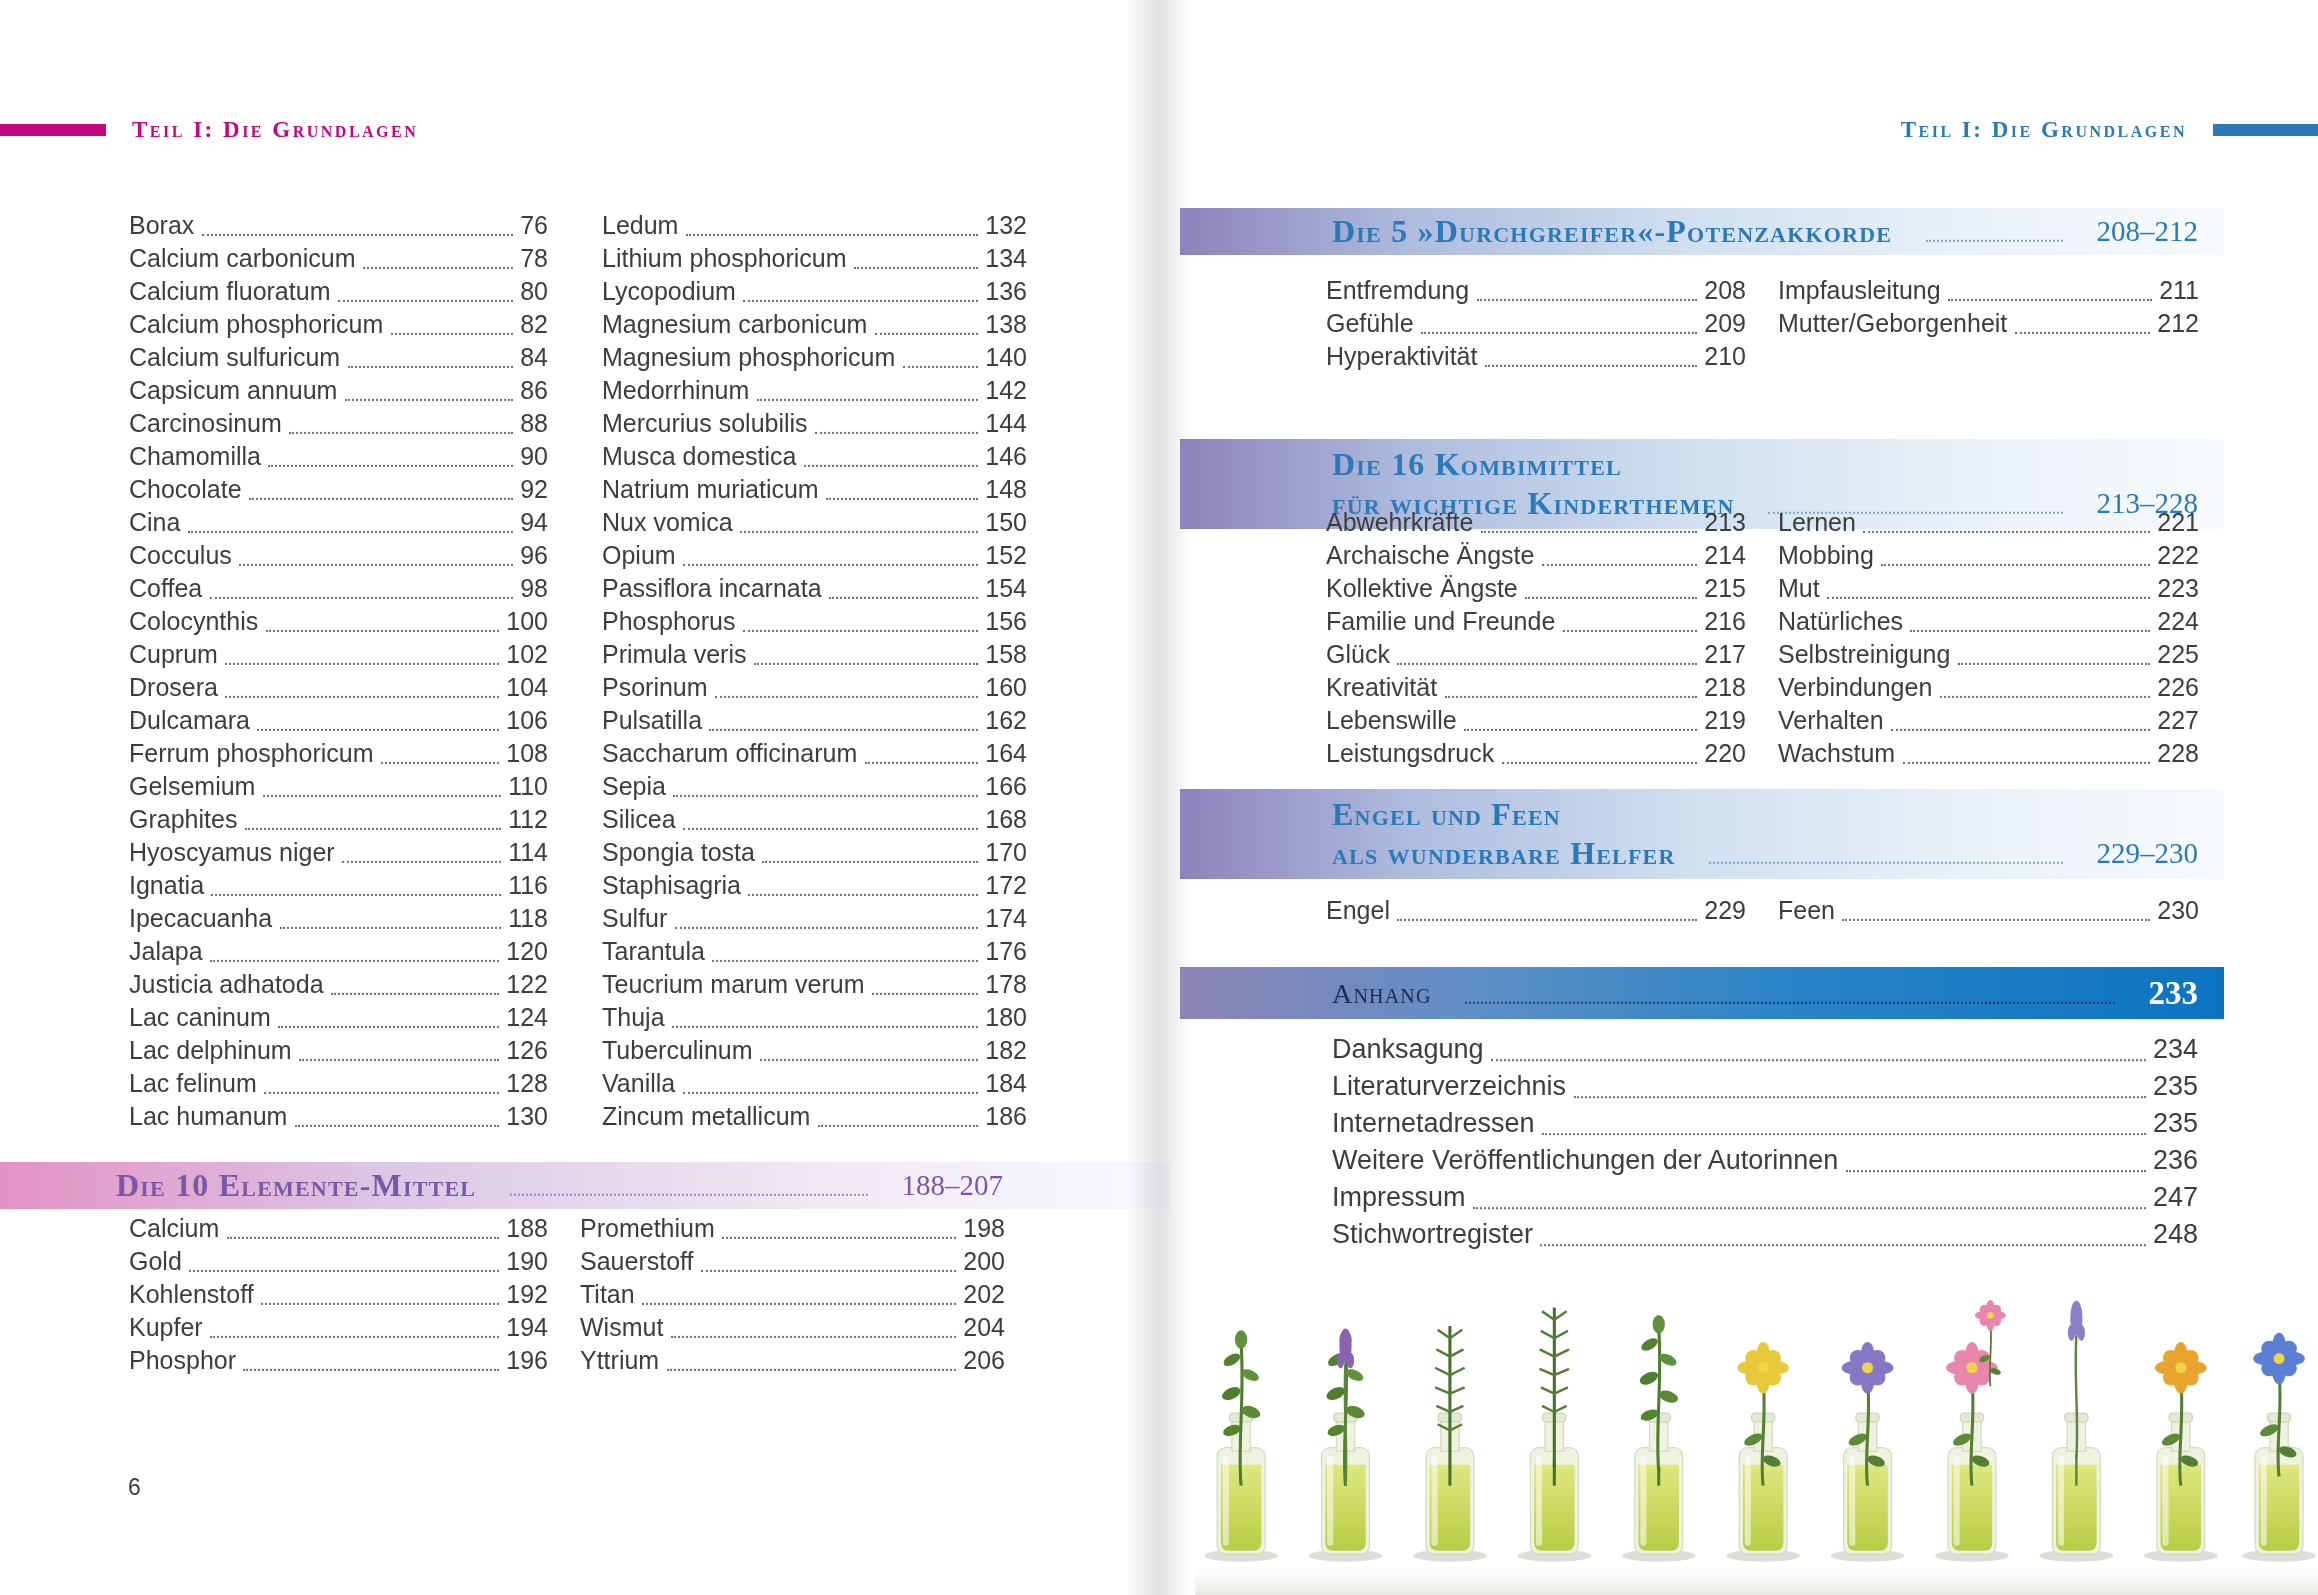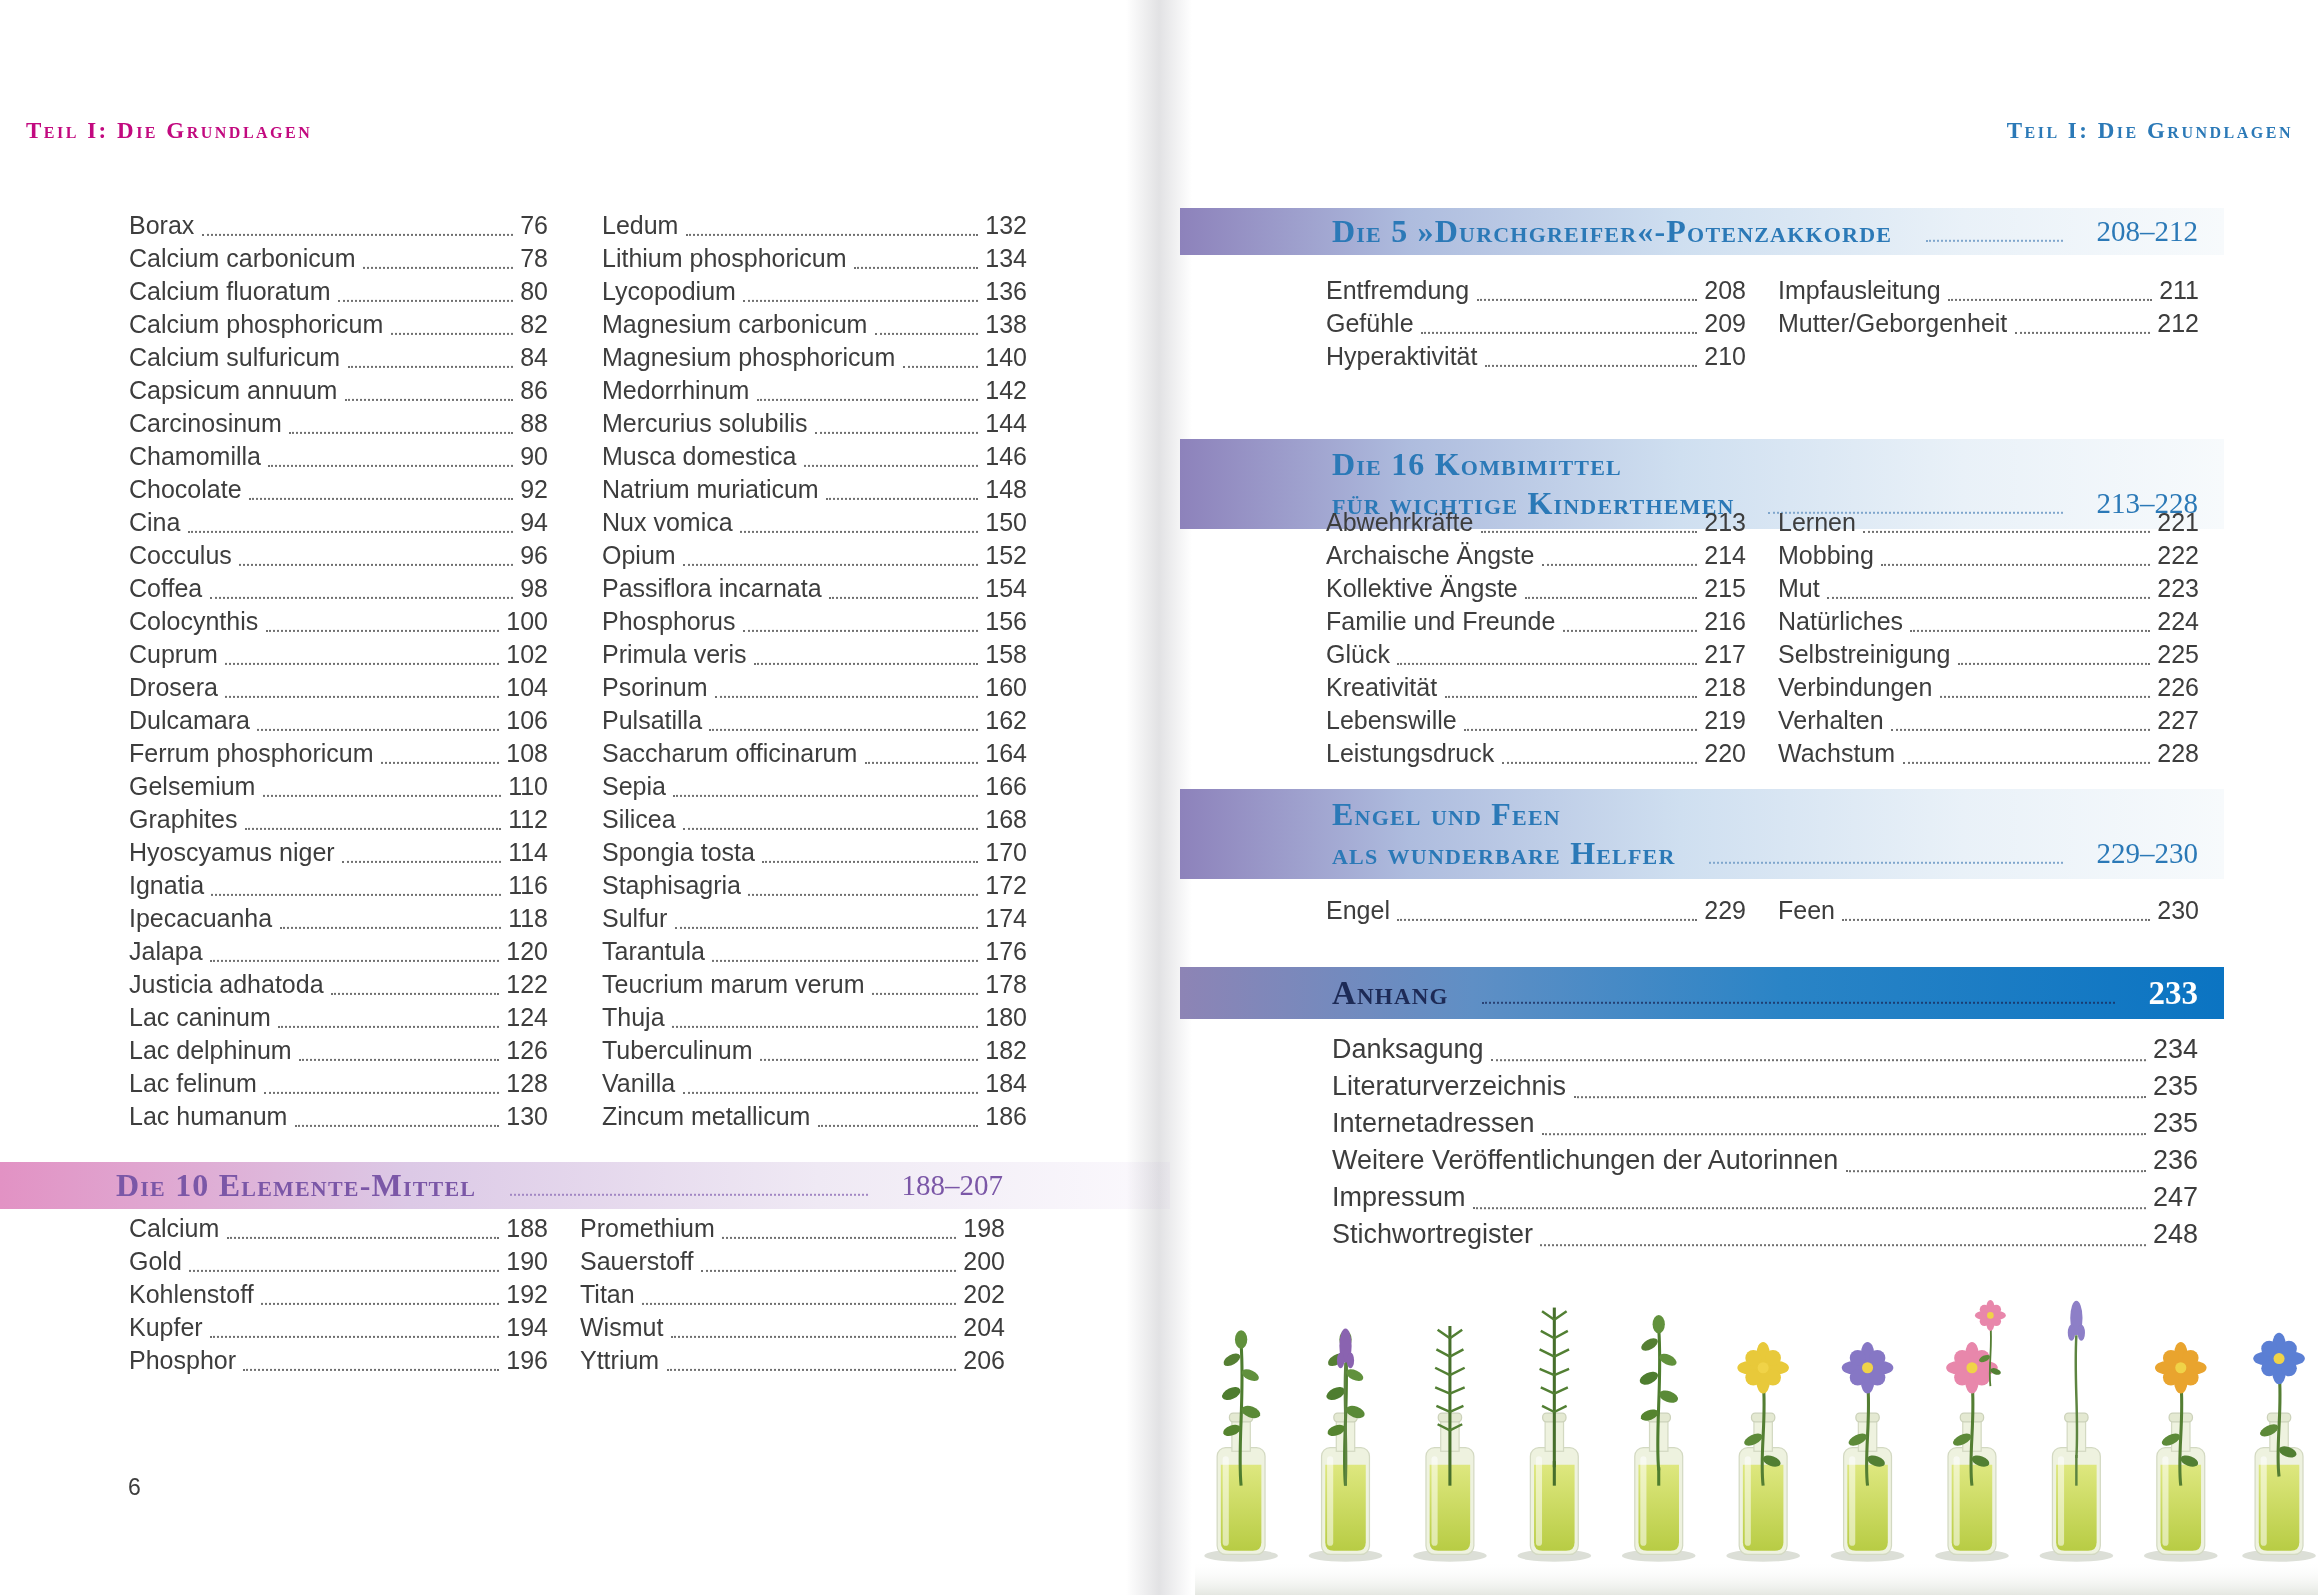--- a/index.html
+++ b/index.html
@@ -6,21 +6,21 @@
   html,body { background:#ffffff; }
   .spread {
     position:relative; width:2319px; height:1595px; background:#ffffff;
     font-family:"Liberation Sans", sans-serif; color:var(--text,#3d3d3d); overflow:hidden;
   }
   .gutter {
     position:absolute; left:1126px; top:0; width:66px; height:1595px; pointer-events:none;
     background:linear-gradient(90deg, rgba(110,110,120,0) 0%, rgba(110,110,120,0.20) 50%, rgba(110,110,120,0) 100%);
   }
   
-  .page-header { position:absolute; top:118px; display:flex; align-items:center; height:24.6px;flex-direction:column; }
+  .page-header { position:absolute; top:118px; display:flex; align-items:center; height:24.6px; }
   .header-left { left:0; }
   .header-right { right:0; }
   .header-bar { width:106px; height:12.3px; }
   .bar-magenta { background:var(--magenta,#c2097f); }
   .bar-blue { background:var(--header-blue,#2b79b7); }
   .header-text {
     font-family:"Liberation Serif", serif; font-variant:small-caps;
     font-size:23px; letter-spacing:2.5px; font-weight:600; white-space:nowrap;
   }
   .header-left .header-text { margin-left:26px; color:var(--magenta,#c2097f); }
@@ -71,21 +71,21 @@
     background:linear-gradient(90deg,#8d82bb 0%, #aebcde 22%, #cfdff0 48%, #e9f1f8 75%, #f7fafc 100%);
   }
   .band-right .band-inner { width:866px; }
   .band-s1 { top:208px;  height:47px; }
   .band-s2 { top:399px;  height:90px;margin-top:40px; }
   .band-s3 { top:789px; height:90px; }
 
   .band-anhang { top:967px; height:52px;
     background:linear-gradient(90deg,#8d84b5 0%, #5f8fc5 28%, #2a84c6 58%, #0b74c2 100%);
   }
-  .anhang-title { color:var(--navy,#1d2a56); font-size:33px; font-weight:700; }
+  .anhang-title { color:var(--navy,#1d2a56); font-size:28px; font-weight:400; }
   .anhang-pages { color:#ffffff; font-size:33px; font-weight:600; }
   .anhang-leader { border-color:rgba(25,40,90,0.75); }
 
   .anhang-list { position:absolute; left:1332px; top:1014px; width:866px; }
   .anhang-list .toc-row { height:37px; font-size:27px; line-height:37px;justify-content:space-between; }
   .anhang-list .leader { transform:translateY(-6.8px); }
 
   .folio { position:absolute; left:128px; top:1474px; font-size:23px; }
 
   .bottles { position:absolute; left:1195px; top:1283px; }

